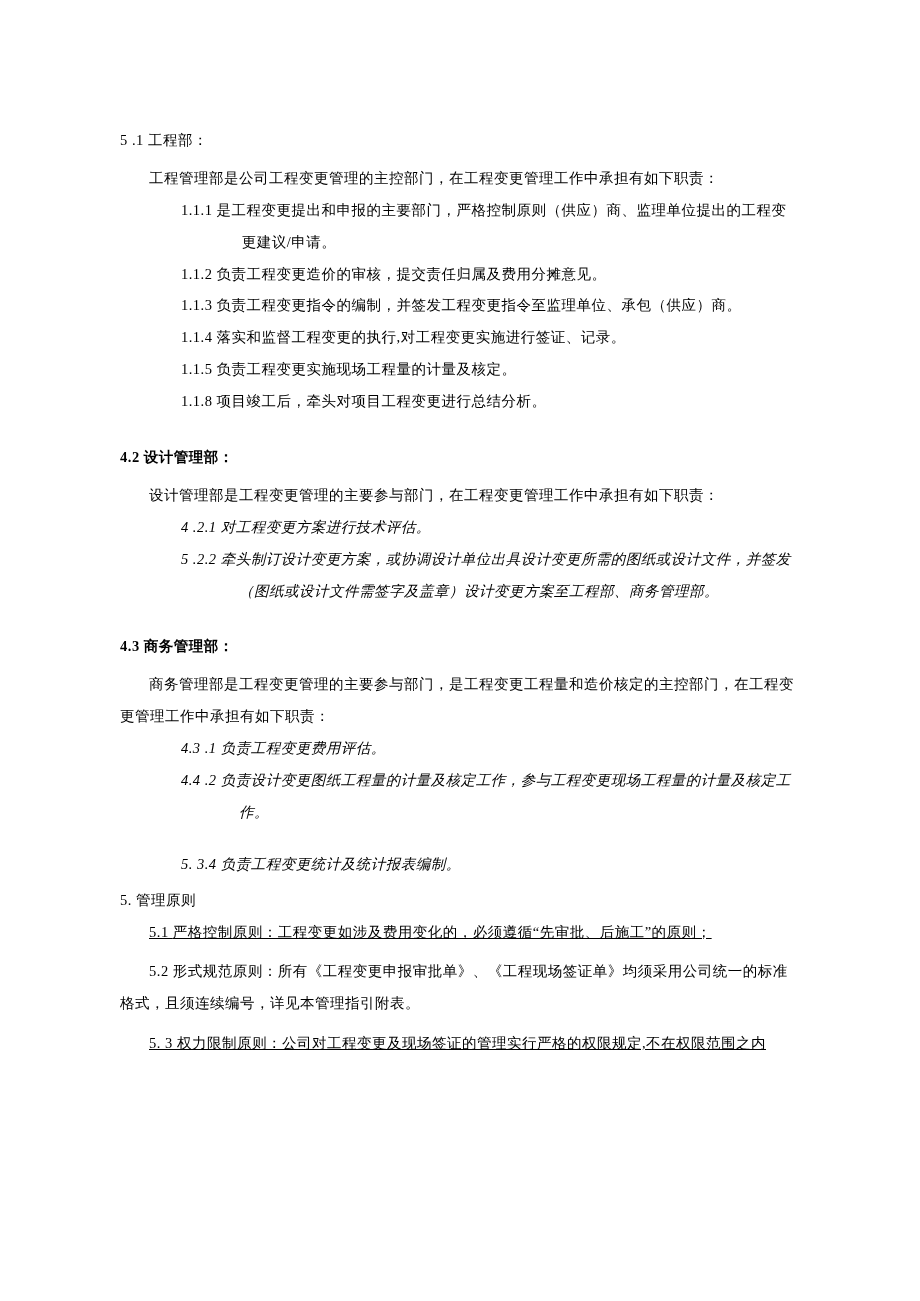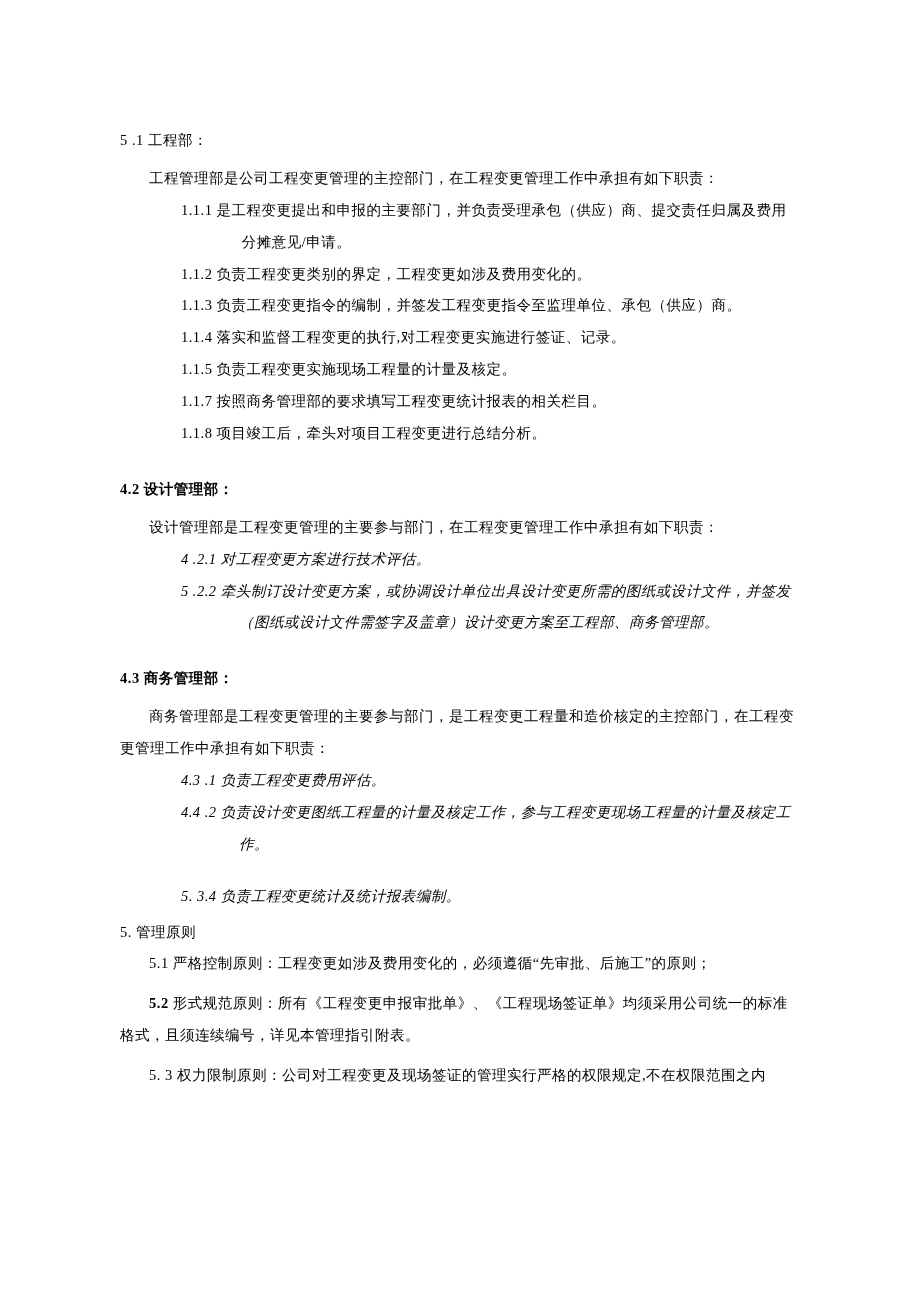--- a/index.html
+++ b/index.html
@@ -50,20 +50,21 @@
       font-style: italic;
     }
     .list-num {
       font-family: "SimSun", serif;
     }
     .top-level {
       margin-top: 4px;
     }
     .sub-item {
       padding-left: 2em;
+      text-decoration: underline;
     }
     .tight {
       line-height: 2.2;
     }
     .space-after {
       margin-bottom: 20px;
     }
     .small-space-after {
       margin-bottom: 8px;
     }
@@ -71,26 +72,25 @@
 </head>
 <body>
 
 <div>
 
   <div class="section-heading">
     <span class="section-num">5</span><span> .1 工程部：</span>
   </div>
   <div class="indent-1 tight">工程管理部是公司工程变更管理的主控部门，在工程变更管理工作中承担有如下职责：</div>
   <div class="list-block">
-    <div class="list-item"><span class="list-num">1.1.1  </span><span>是工程变更提出和申报的主要部门，并负责受理承包（供应）商、提交责任归属及费用分摊意见/申请。</span></div>
-    <div class="list-item"><span class="list-num">1.1.2  </span><span>负责工程变更类别的界定，工程变更如涉及费用变化的。</span></div>
+    <div class="list-item"><span class="list-num">1.1.1  </span><span>是工程变更提出和申报的主要部门，严格控制原则（供应）商、监理单位提出的工程变更建议/申请。</span></div>
+    <div class="list-item"><span class="list-num">1.1.2  </span><span>负责工程变更造价的审核，提交责任归属及费用分摊意见。</span></div>
     <div class="list-item"><span class="list-num">1.1.3  </span><span>负责工程变更指令的编制，并签发工程变更指令至监理单位、承包（供应）商。</span></div>
     <div class="list-item"><span class="list-num">1.1.4  </span><span>落实和监督工程变更的执行,对工程变更实施进行签证、记录。</span></div>
     <div class="list-item"><span class="list-num">1.1.5  </span><span>负责工程变更实施现场工程量的计量及核定。</span></div>
-    <div class="list-item"><span class="list-num">1.1.7  </span><span>按照商务管理部的要求填写工程变更统计报表的相关栏目。</span></div>
     <div class="list-item"><span class="list-num">1.1.8  </span><span>项目竣工后，牵头对项目工程变更进行总结分析。</span></div>
   </div>
 
   <div class="section-heading-spaced">
     <span class="section-num">4.2</span><span>    设计管理部：</span>
   </div>
   <div class="indent-1 tight">设计管理部是工程变更管理的主要参与部门，在工程变更管理工作中承担有如下职责：</div>
   <div class="list-block">
     <div class="list-item-2"><span class="list-num">4   </span><span>.2.1 对工程变更方案进行技术评估。</span></div>
     <div class="list-item-2"><span class="list-num">5   </span><span>.2.2 牵头制订设计变更方案，或协调设计单位出具设计变更所需的图纸或设计文件，并签发（图纸或设计文件需签字及盖章）设计变更方案至工程部、商务管理部。</span></div>
@@ -106,19 +106,19 @@
     <div class="list-item-2"><span class="list-num">5.  </span><span>3.4 负责工程变更统计及统计报表编制。</span></div>
   </div>
 
   <div class="top-level">
     <span class="section-num">5.</span><span> 管理原则</span>
   </div>
   <div class="sub-item small-space-after">
     <span class="list-num">5.1  </span><span>严格控制原则：工程变更如涉及费用变化的，必须遵循“先审批、后施工”的原则；</span>
   </div>
   <div class="small-space-after">
-    <span class="list-num" style="padding-left:2em;font-weight:bold;">5.2  </span><span>形式规范原则：所有《工程变更申报审批单》、《工程现场签证单》均须采用公司统一的标准格式，且须连续编号，详见本管理指引附表。</span>
+    <span class="list-num" style="padding-left:2em;">5.2  </span><span>形式规范原则：所有《工程变更申报审批单》、《工程现场签证单》均须采用公司统一的标准格式，且须连续编号，详见本管理指引附表。</span>
   </div>
   <div class="sub-item">
     <span class="list-num">5.  </span><span>3 权力限制原则：公司对工程变更及现场签证的管理实行严格的权限规定,不在权限范围之内</span>
   </div>
 
 </div>
 
 </body></html>

